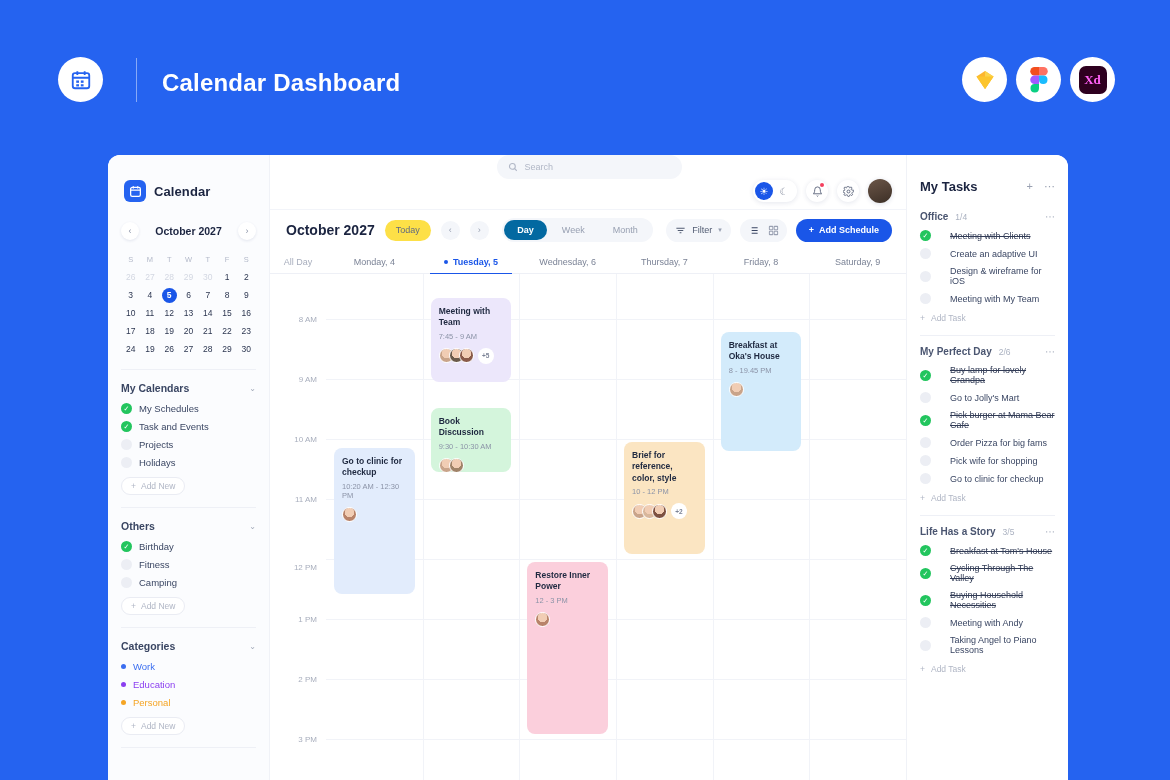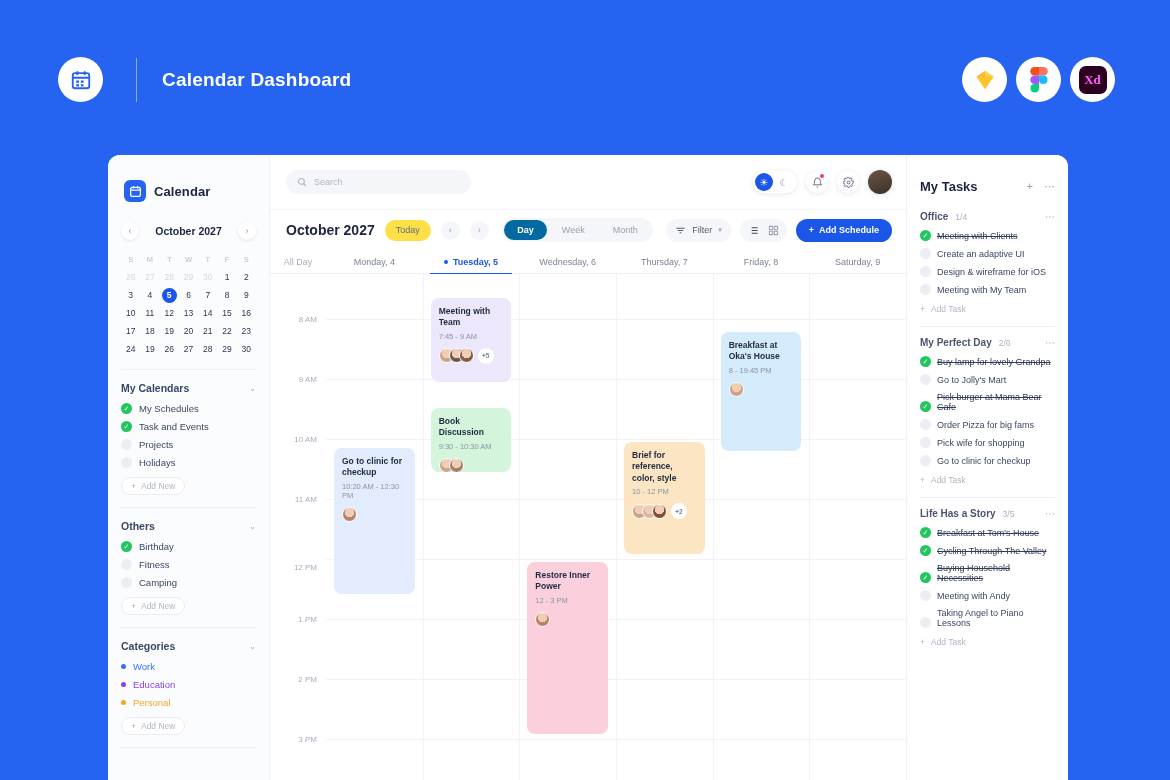--- a/index.html
+++ b/index.html
@@ -20,21 +20,21 @@
     position: absolute; left: 58px; top: 57px;
     width: 45px; height: 45px; border-radius: 50%;
     background: #ffffff; display: flex; align-items: center; justify-content: center;
   }
   .brand-sep {
     position: absolute; left: 136px; top: 58px; width: 1px; height: 44px;
     background: rgba(255,255,255,.45);
   }
   .page-title {
     position: absolute; left: 162px; top: 69px;
-    font-size: 19px; font-weight: bold; color: #ffffff; letter-spacing: .2px;
+    font-size: 24px; font-weight: bold; color: #ffffff; letter-spacing: .2px;
   }
   .tool-badges { position: absolute; right: 55px; top: 57px; display: flex; gap: 9px; }
   .tool-badge {
     width: 45px; height: 45px; border-radius: 50%; background: #fff;
     display: flex; align-items: center; justify-content: center;
     font-size: 15px; font-weight: bold;
   }
 
   
   .app {
@@ -96,21 +96,21 @@
   .addnew {
     margin-top: 9px; display: inline-flex; align-items: center; gap: 5px;
     border: 1px solid #eaecf3; border-radius: 11px; padding: 3px 9px;
     font-size: 8.5px; color: #b0b6c5; background: #fff; width: fit-content;
   }
 
   
   .main { flex: 1; display: flex; flex-direction: column; min-width: 0; }
   .topbar {
     height: 55px; display: flex; align-items: center; padding: 0 14px 0 16px;
-    border-bottom: 1px solid #f2f4f9; background: #fff;
+    border-bottom: 1px solid #f2f4f9; background: #fff; flex-direction: column;
   }
   .search {
     width: 185px; height: 24px; background: #f4f6fa; border-radius: 12px;
     display: flex; align-items: center; gap: 7px; padding: 0 11px;
   }
   .search-ph { font-size: 9px; color: #b1b7c6; }
   .topbar-right { margin-left: auto; display: flex; align-items: center; gap: 9px; }
   .theme-toggle {
     width: 44px; height: 22px; border-radius: 11px; background: #fff;
     box-shadow: 0 1px 5px rgba(30,50,110,.12);
@@ -210,21 +210,21 @@
   }
   .tasks-head { display: flex; align-items: center; height: 46px; padding-top: 16px; }
   .tasks-title { font-size: 13px; font-weight: bold; color: #1b2440; }
   .tasks-actions { margin-left: auto; display: flex; align-items: center; gap: 11px; color: #9aa1b2; font-size: 11px; }
   .tgroup { padding-top: 10px; }
   .tgroup-head { display: flex; align-items: baseline; gap: 7px; }
   .tg-name { font-size: 10px; font-weight: bold; color: #4a5570; }
   .tg-count { font-size: 8.5px; color: #aab1c0; }
   .tg-dots { margin-left: auto; font-size: 10px; color: #aab1c0; }
   .tlist { margin-top: 8px; display: flex; flex-direction: column; gap: 7px; }
-  .titem { display: flex; align-items: flex-end; gap: 6px; }
+  .titem { display: flex; align-items: center; gap: 19px; }
   .tcheck { width: 11px; height: 11px; border-radius: 50%; flex: 0 0 11px; background: #eceef4; }
   .tcheck.done { background: #22c55e; display:flex; align-items:center; justify-content:center; }
   .tcheck.done:after { content:"✓"; color:#fff; font-size:7px; line-height:1; }
   .tlabel { font-size: 9px; color: #3a4663; }
   .tlabel.done { text-decoration: line-through; color: #323c56; }
   .tadd { margin-top: 9px; display: flex; align-items: center; gap: 6px; font-size: 8.5px; color: #b0b6c5; }
   .tdiv { height: 1px; background: #eef0f6; margin-top: 12px; }
 
   .blue-strip { position: absolute; left: 1068px; top: 155px; width: 102px; height: 625px; background: #2563f0; }
 </style>

